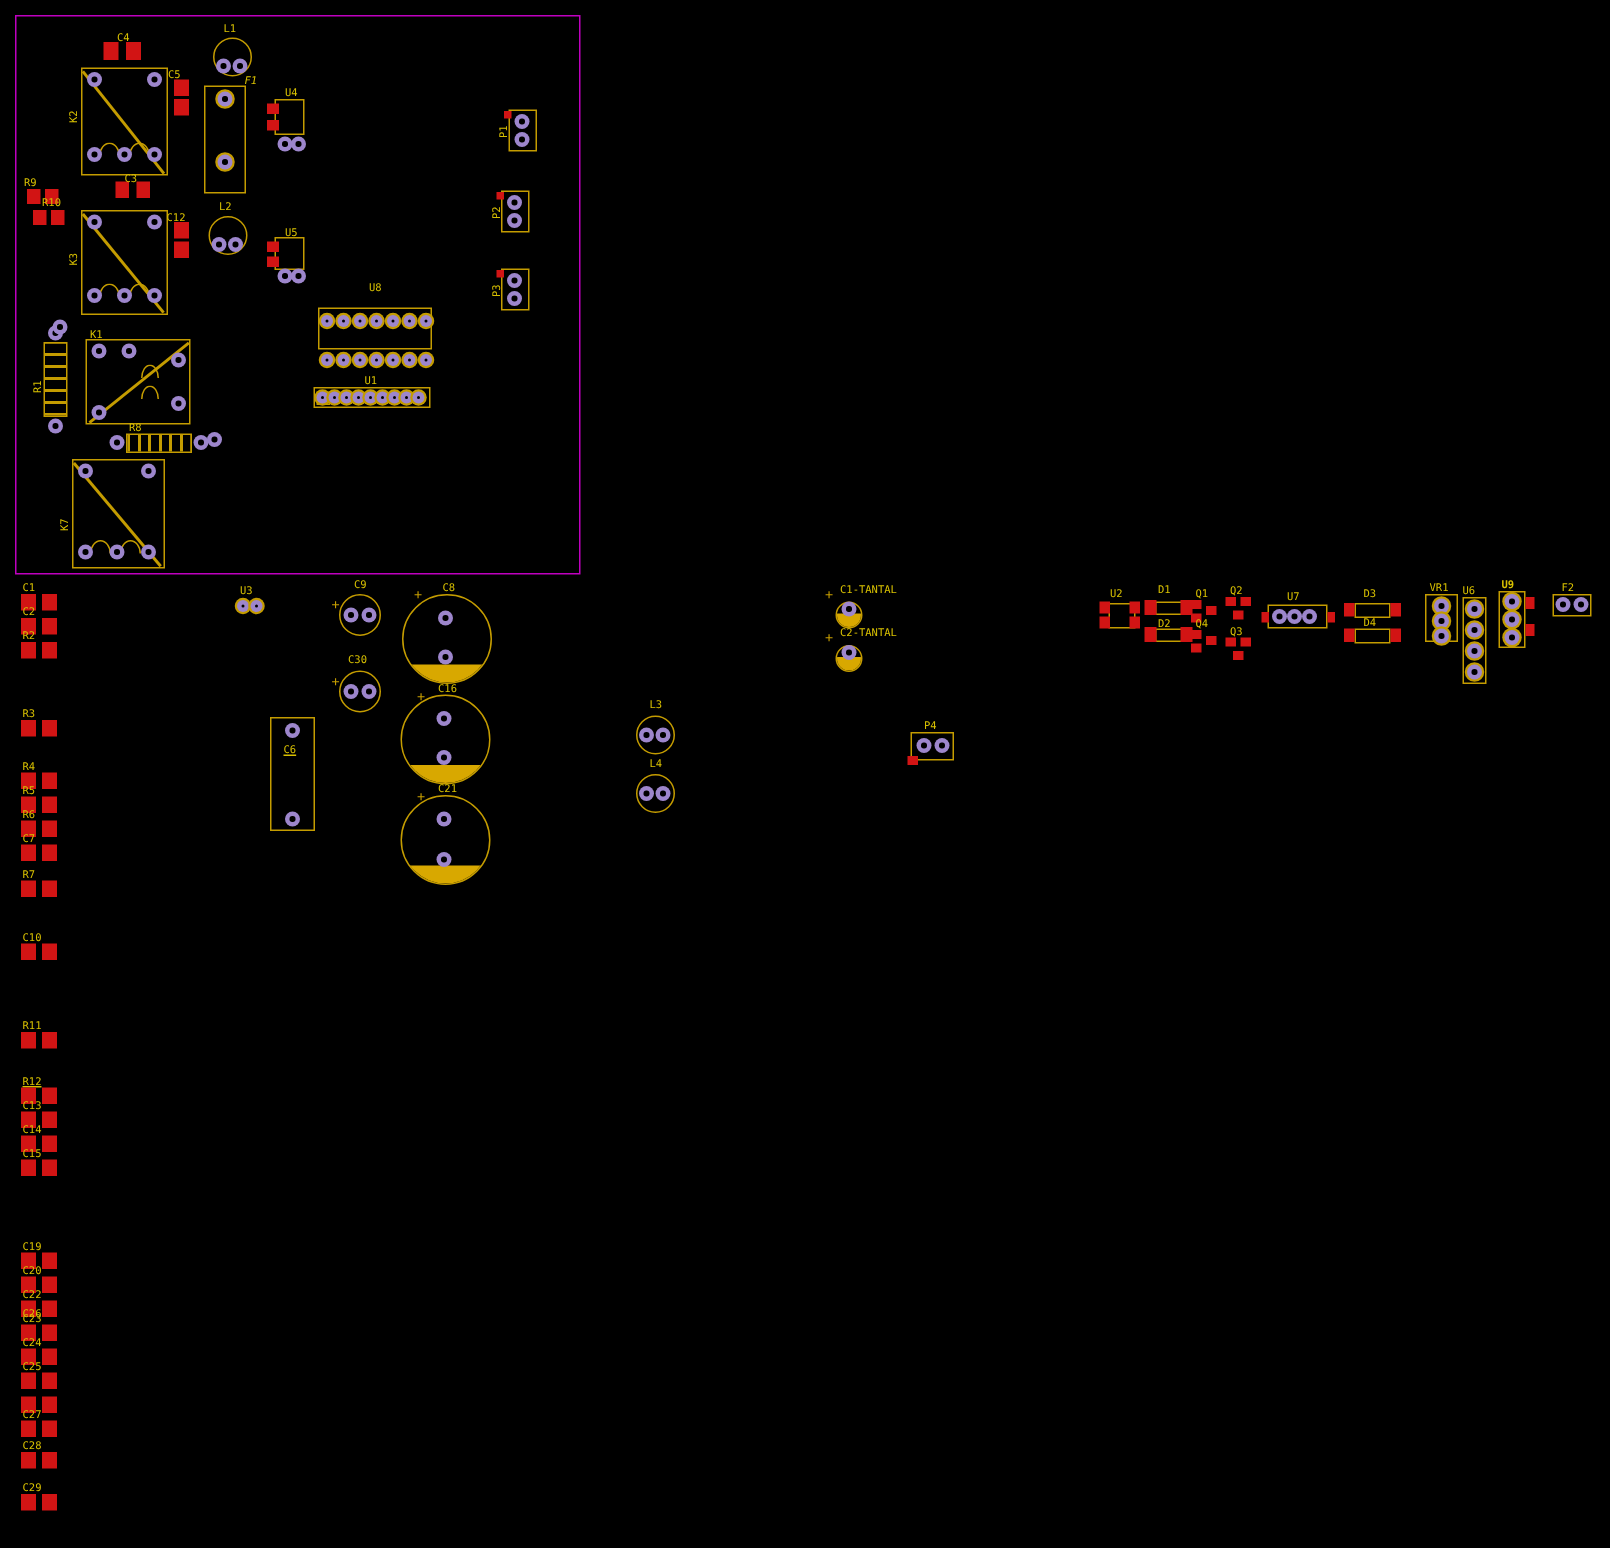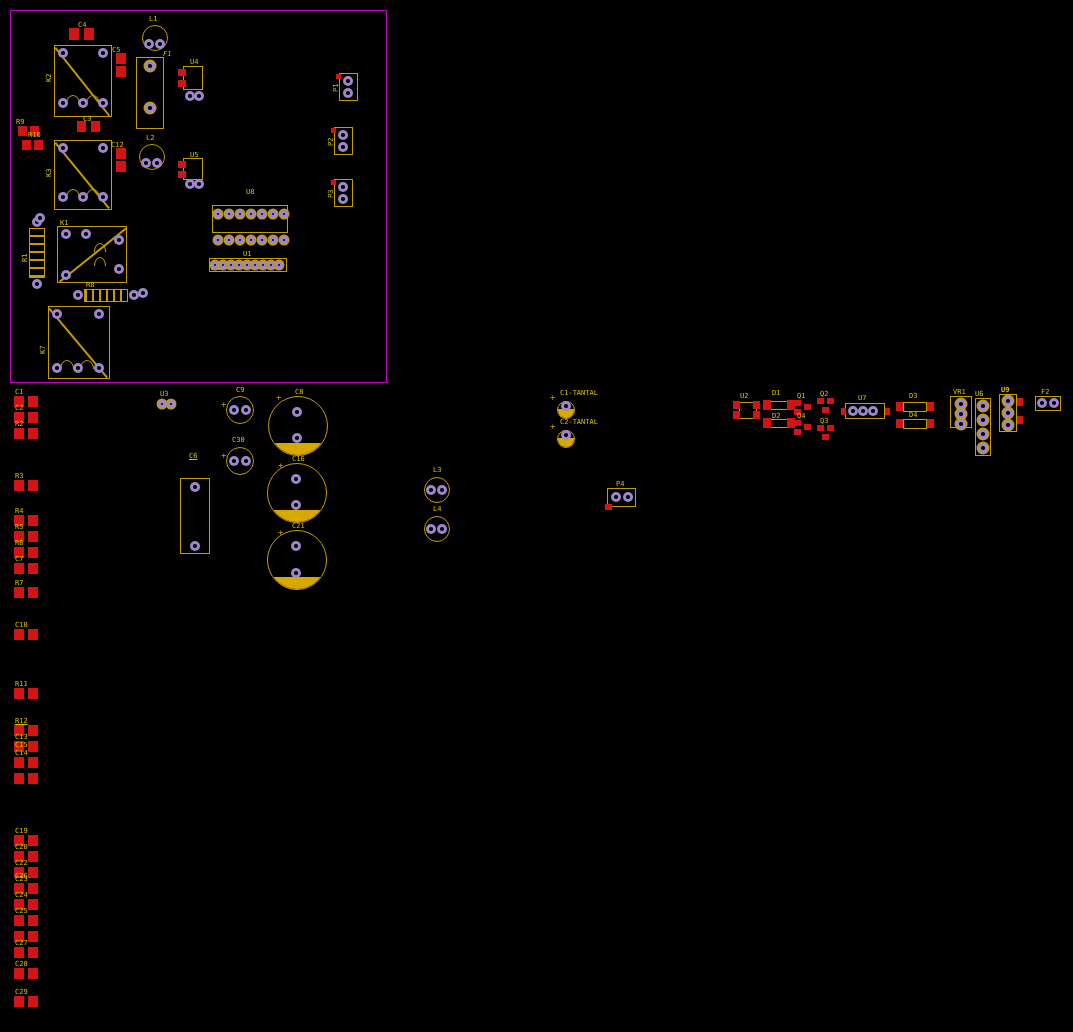--- a/index.html
+++ b/index.html
@@ -344,21 +344,21 @@
     </div>
     <div class="abs lbl" style="left: 278px; top: 461px; color: rgb(196, 156, 0); font-size: 9px;">+</div>
     <div class="abs lbl" style="left: 292px; top: 455px; color: rgb(216, 192, 0);">C16</div>
     <div class="abs " style="left: 180px; top: 478px; width: 30px; height: 76px; border: 1px solid rgb(196, 156, 0);"></div>
     <div class="abs hole" style="left: 190px; top: 482px; width: 10px; height: 10px; background: rgb(157, 134, 204);">
       <i></i>
     </div>
     <div class="abs hole" style="left: 190px; top: 541px; width: 10px; height: 10px; background: rgb(157, 134, 204);">
       <i></i>
     </div>
-    <div class="abs lbl" style="left: 189px; top: 452px; color: rgb(216, 192, 0); text-decoration: underline;">C6</div>
+    <div class="abs lbl" style="left: 189px; top: 496px; color: rgb(216, 192, 0); text-decoration: underline;">C6</div>
     <div class="abs circ" style="left: 267px; top: 530px; width: 60px; height: 60px; border: 1.5px solid rgb(196, 156, 0);">
       <div class="abs " style="left: 0px; right: 0px; bottom: 0px; height: 12px; background: rgb(216, 168, 0);"></div>
     </div>
     <div class="abs hole" style="left: 291px; top: 541px; width: 10px; height: 10px; background: rgb(157, 134, 204);">
       <i></i>
     </div>
     <div class="abs hole" style="left: 291px; top: 568px; width: 10px; height: 10px; background: rgb(157, 134, 204);">
       <i></i>
     </div>
     <div class="abs lbl" style="left: 278px; top: 528px; color: rgb(196, 156, 0); font-size: 9px;">+</div>
@@ -536,21 +536,21 @@
     <div class="abs " style="left: 28px; top: 688px; width: 10px; height: 11px; background: rgb(210, 20, 20);"></div>
     <div class="abs lbl" style="left: 15px; top: 717px; color: rgb(216, 192, 0); text-decoration: underline;">R12</div>
     <div class="abs " style="left: 14px; top: 725px; width: 10px; height: 11px; background: rgb(210, 20, 20);"></div>
     <div class="abs " style="left: 28px; top: 725px; width: 10px; height: 11px; background: rgb(210, 20, 20);"></div>
     <div class="abs lbl" style="left: 15px; top: 733px; color: rgb(216, 192, 0);">C13</div>
     <div class="abs " style="left: 14px; top: 741px; width: 10px; height: 11px; background: rgb(210, 20, 20);"></div>
     <div class="abs " style="left: 28px; top: 741px; width: 10px; height: 11px; background: rgb(210, 20, 20);"></div>
     <div class="abs lbl" style="left: 15px; top: 749px; color: rgb(216, 192, 0);">C14</div>
     <div class="abs " style="left: 14px; top: 757px; width: 10px; height: 11px; background: rgb(210, 20, 20);"></div>
     <div class="abs " style="left: 28px; top: 757px; width: 10px; height: 11px; background: rgb(210, 20, 20);"></div>
-    <div class="abs lbl" style="left: 15px; top: 741px; color: rgb(216, 192, 0);">C15</div>
+    <div class="abs lbl" style="left: 15px; top: 765px; color: rgb(216, 192, 0);">C15</div>
     <div class="abs " style="left: 14px; top: 773px; width: 10px; height: 11px; background: rgb(210, 20, 20);"></div>
     <div class="abs " style="left: 28px; top: 773px; width: 10px; height: 11px; background: rgb(210, 20, 20);"></div>
     <div class="abs lbl" style="left: 15px; top: 827px; color: rgb(216, 192, 0);">C19</div>
     <div class="abs " style="left: 14px; top: 835px; width: 10px; height: 11px; background: rgb(210, 20, 20);"></div>
     <div class="abs " style="left: 28px; top: 835px; width: 10px; height: 11px; background: rgb(210, 20, 20);"></div>
     <div class="abs lbl" style="left: 15px; top: 843px; color: rgb(216, 192, 0);">C20</div>
     <div class="abs " style="left: 14px; top: 851px; width: 10px; height: 11px; background: rgb(210, 20, 20);"></div>
     <div class="abs " style="left: 28px; top: 851px; width: 10px; height: 11px; background: rgb(210, 20, 20);"></div>
     <div class="abs lbl" style="left: 15px; top: 859px; color: rgb(216, 192, 0);">C22</div>
     <div class="abs " style="left: 14px; top: 867px; width: 10px; height: 11px; background: rgb(210, 20, 20);"></div>

